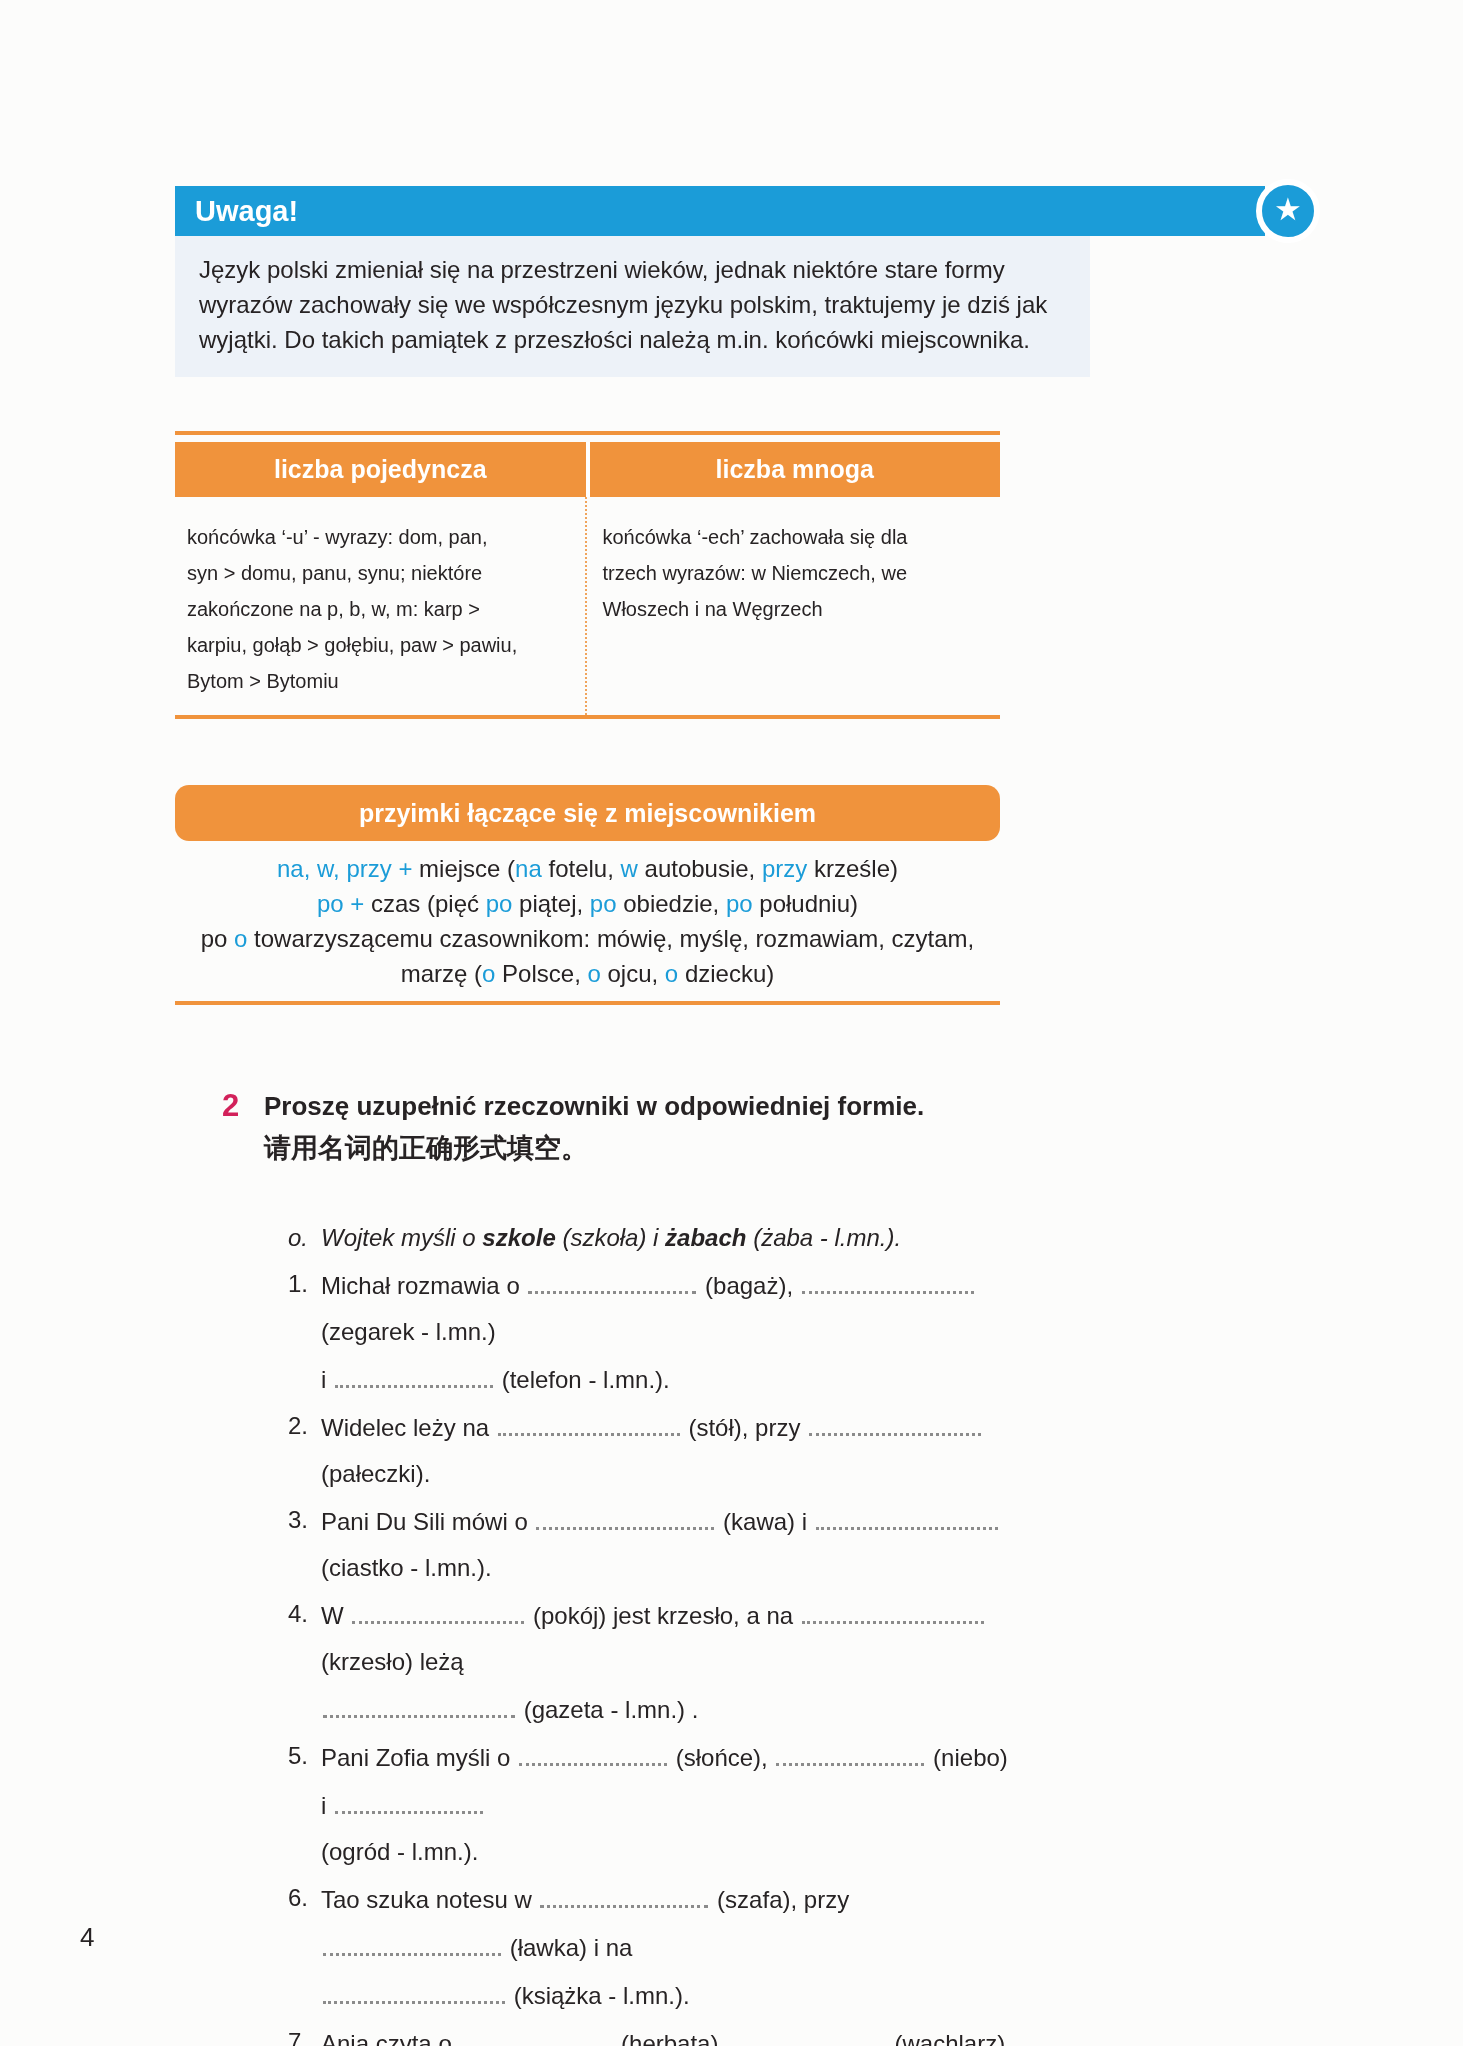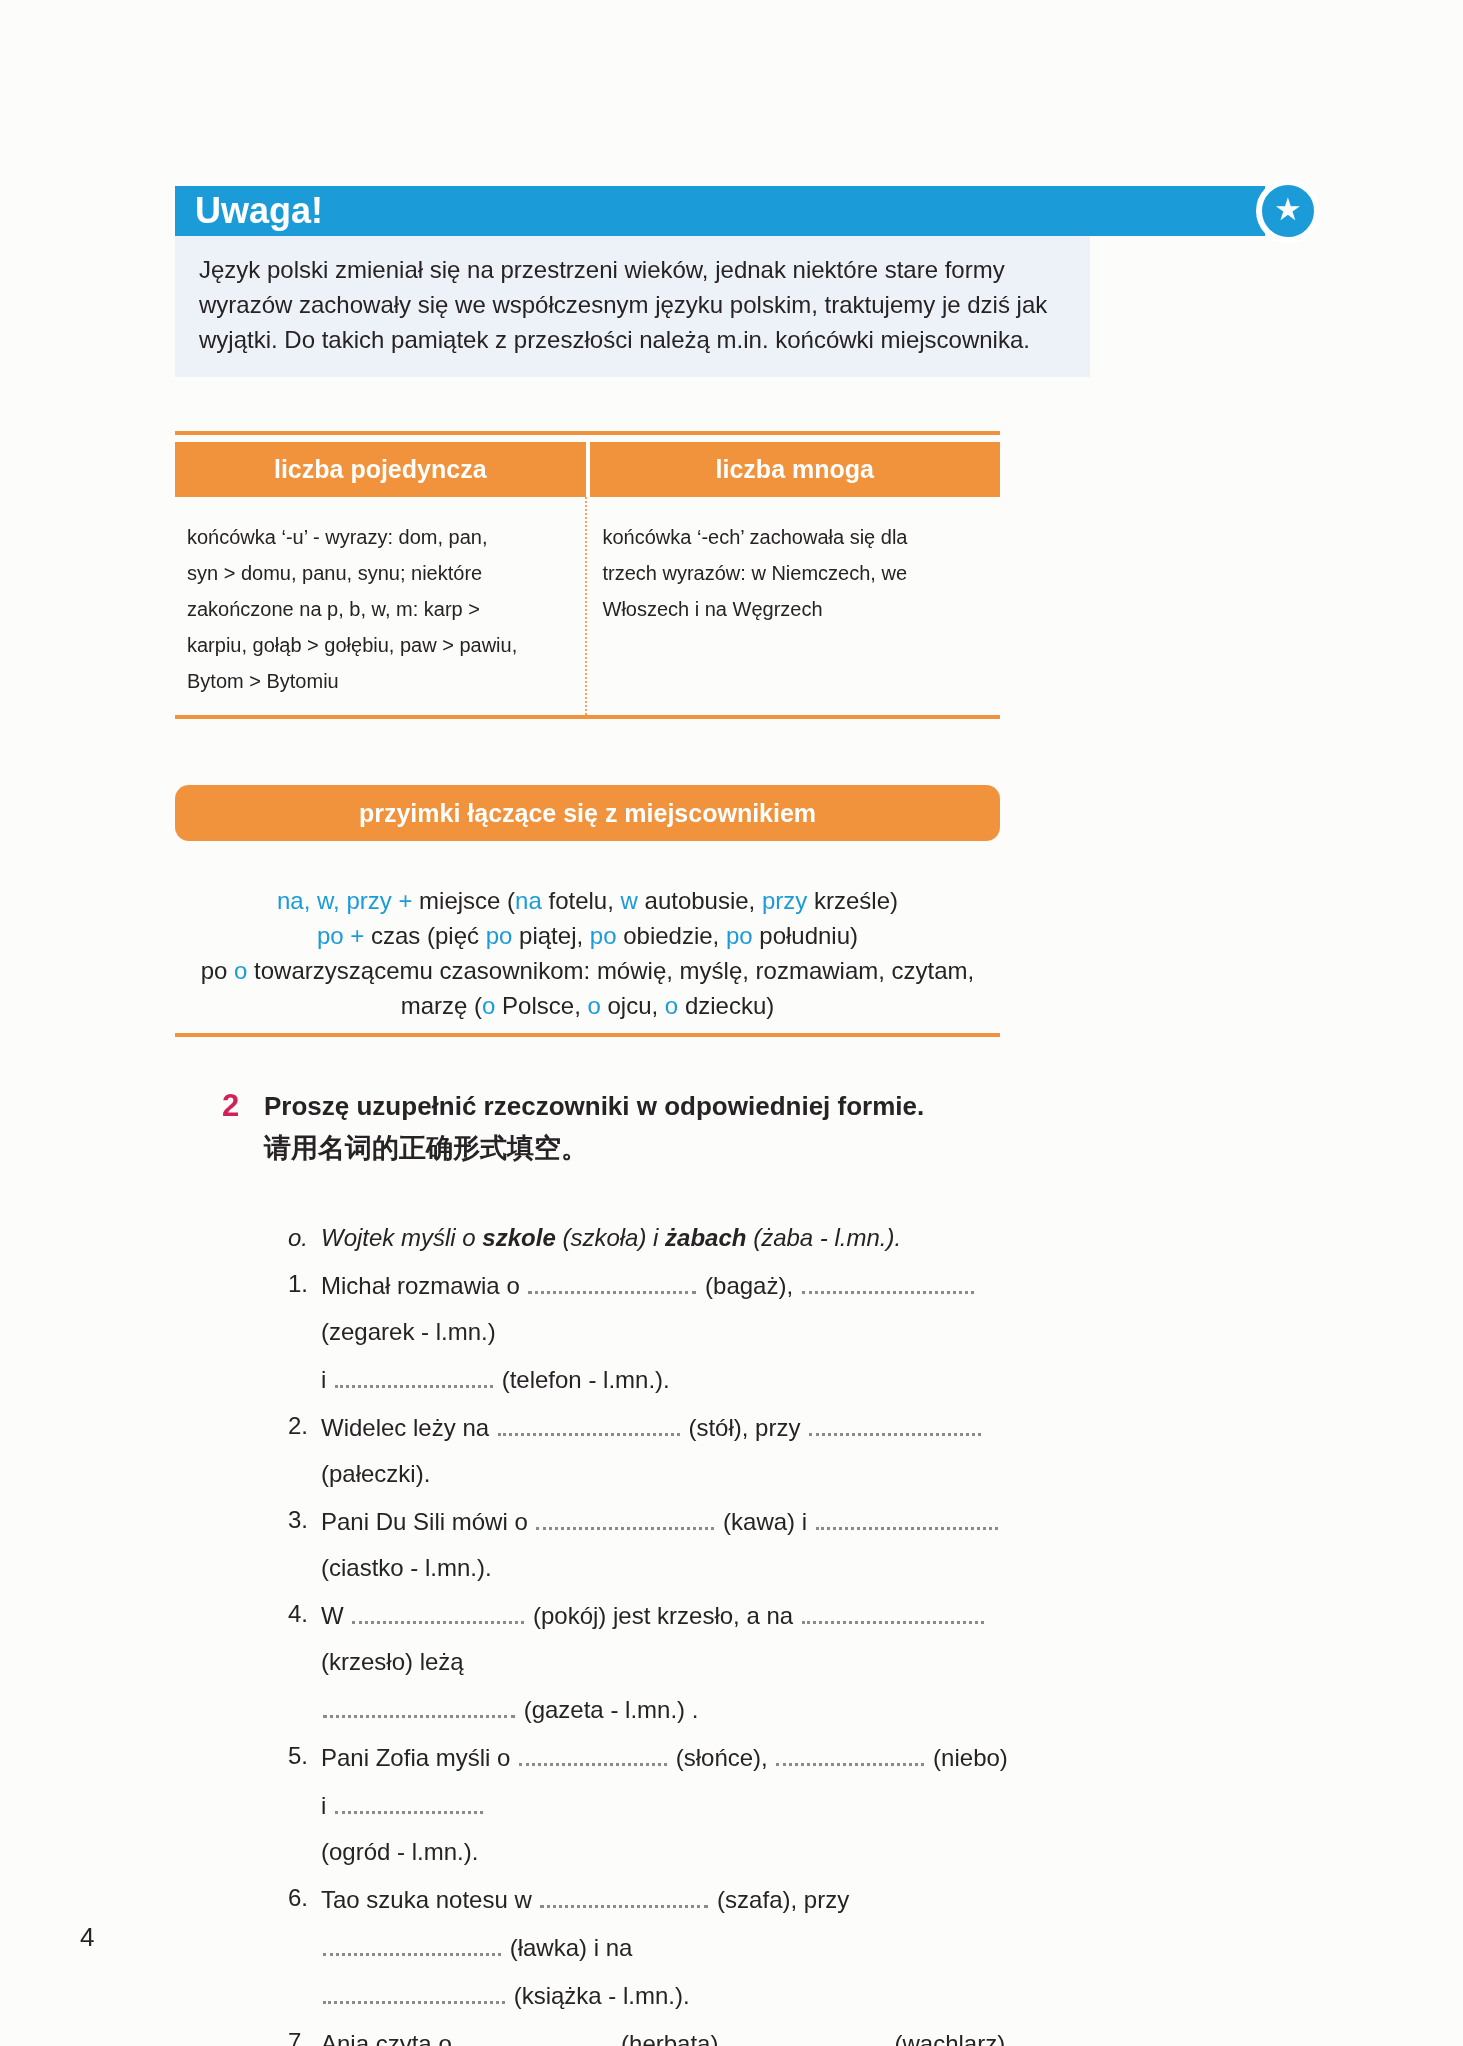--- a/index.html
+++ b/index.html
@@ -9,21 +9,21 @@
     font-family:"Liberation Sans", sans-serif;
     overflow:hidden;
   }
 
   
   .uwaga-bar {
     position:absolute; left:175px; top:186px; width:1090px; height:50px;
     background:#1b9cd8;
   }
   .uwaga-title {
-    color:#ffffff; font-size:36px; font-weight:bold; line-height:50px; padding-left:20px;
+    color:#ffffff; font-size:29px; font-weight:bold; line-height:50px; padding-left:20px;
     display:inline-block;
   }
   .star-badge {
     position:absolute; left:1081px; top:-7px; width:52px; height:52px;
     background:#1b9cd8; border:6px solid #ffffff; border-radius:50%;
     display:flex; align-items:center; justify-content:center;
   }
   .star-glyph { color:#ffffff; font-size:31px; line-height:1; padding-bottom:3px; }
   .uwaga-body {
     position:absolute; left:175px; top:236px; width:867px;
@@ -46,21 +46,21 @@
     padding:22px 12px 16px 12px; box-sizing:border-box;
   }
   .td + .td { border-left:2px dotted #f0a45c; padding-left:16px; }
 
   
   .prep { position:absolute; left:175px; top:785px; width:825px; }
   .prep-header {
     background:#f0933c; height:56px; color:#ffffff; font-weight:bold; font-size:25px;
     display:flex; align-items:center; justify-content:center;border-radius:14px;
   }
-  .prep-lines { padding:10px 0 10px 0; text-align:center; font-size:24px; line-height:35px;margin-top:32px; }
+  .prep-lines { padding:10px 0 10px 0; text-align:center; font-size:24px; line-height:35px; }
   .blue { color:#1b9cd8; }
 
   
   .exercise { position:absolute; left:175px; top:1085px; width:840px; }
   .ex-head { display:flex; margin-left:47px; }
   .ex-num { color:#d2215a; font-weight:bold; font-size:31px; width:42px; flex:none; padding-top:3px; }
   .ex-titles { font-size:25px; line-height:42px; }
   .ex-title-pl { font-weight:bold; font-size:26px; }
   .ex-title-zh { font-weight:bold; font-size:27px; }
   .ex-items { margin:46px 0 0 113px; }

